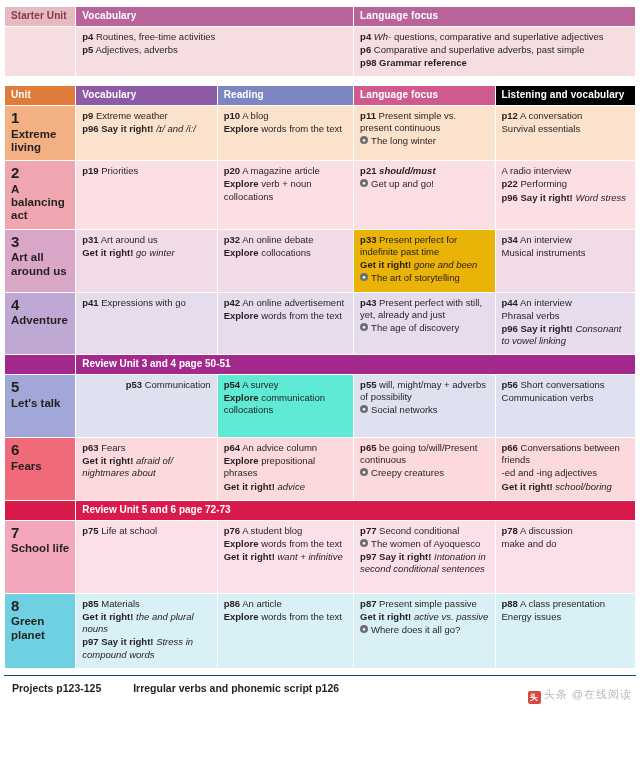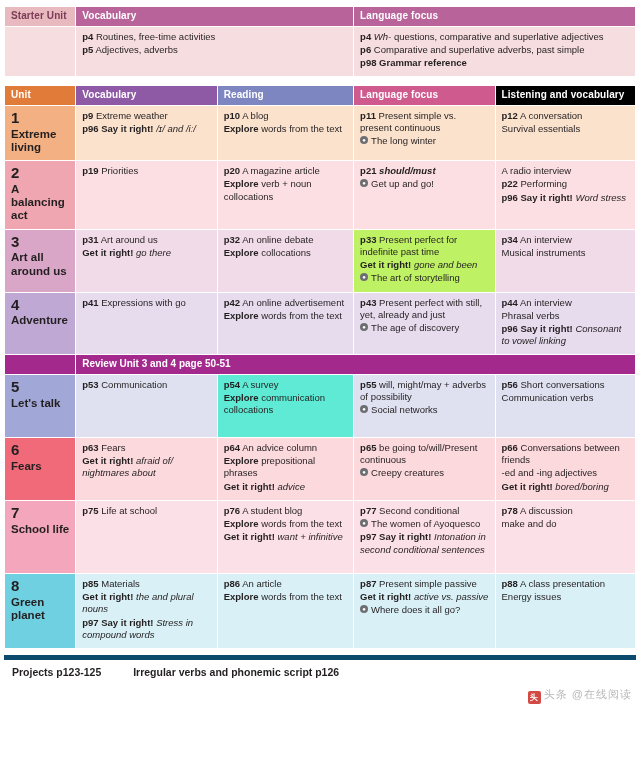--- a/index.html
+++ b/index.html
@@ -75,21 +75,21 @@
     font-size: 10px;
     padding: 3px 6px !important;
   }
 
   .footer {
     margin-top: 6px;
     padding: 6px 8px 4px 8px;
     font-size: 10.5px;
     font-weight: bold;
     color: #231f20;
-    border-top: 5px solid #0c4a6e;
+    border-top: 1px solid #0c4a6e;
   }
   .footer .gap { display: inline-block; width: 26px; }
 
   .watermark {
     position: absolute;
     right: 8px; bottom: 6px;
     font-size: 11px;
     color: #b9b9b9;
     letter-spacing: 1px;
   }
@@ -205,27 +205,27 @@
             <div class="line"><span class="pageref">p96</span> <span class="bold">Say it right!</span><span class="ital"> Word stress</span></div>
           </td>
         </tr>
         <tr>
           <td style="background: rgb(217, 166, 199); height: 62px;">
             <span class="unit-num">3</span>
             <span class="unit-title">Art all around us</span>
           </td>
           <td style="background: rgb(242, 219, 232);">
             <div class="line"><span class="pageref">p31</span> <span>Art around us</span></div>
-            <div class="line"><span class="bold">Get it right!</span><span class="ital"> go there</span></div>
+            <div class="line"><span class="bold">Get it right!</span><span class="ital"> go winter</span></div>
           </td>
           <td style="background: rgb(242, 219, 232);">
             <div class="line"><span class="pageref">p32</span> <span>An online debate</span></div>
             <div class="line"><span class="bold">Explore</span> <span>collocations</span></div>
           </td>
-          <td style="background: #bef264;">
+          <td style="background: #eab308;">
             <div class="line"><span class="pageref">p33</span> <span>Present perfect for indefinite past time</span></div>
             <div class="line"><span class="bold">Get it right!</span><span class="ital"> gone and been</span></div>
             <div class="line bullet-line"><span class="bul">●</span>The art of storytelling</div>
           </td>
           <td style="background: rgb(242, 219, 232);">
             <div class="line"><span class="pageref">p34</span> <span>An interview</span></div>
             <div class="line"><span>Musical instruments</span></div>
           </td>
         </tr>
         <tr>
@@ -252,21 +252,21 @@
         </tr>
         <tr class="review-row">
           <td style="background: rgb(163, 42, 140);">&nbsp;</td>
           <td colspan="4" style="background: rgb(163, 42, 140);">Review Unit 3 and 4 page 50-51</td>
         </tr>
         <tr>
           <td style="background: rgb(161, 167, 214); height: 62px;">
             <span class="unit-num">5</span>
             <span class="unit-title">Let's talk</span>
           </td>
-          <td style="background: rgb(223, 225, 241);">
+          <td style="background: rgb(223, 225, 241); text-align: right;">
             <div class="line"><span class="pageref">p53</span> <span>Communication</span></div>
           </td>
           <td style="background: #5eead4;">
             <div class="line"><span class="pageref">p54</span> <span>A survey</span></div>
             <div class="line"><span class="bold">Explore</span> <span>communication collocations</span></div>
           </td>
           <td style="background: rgb(223, 225, 241);">
             <div class="line"><span class="pageref">p55</span> <span>will, might/may + adverbs of possibility</span></div>
             <div class="line bullet-line"><span class="bul">●</span>Social networks</div>
           </td>
@@ -289,22 +289,26 @@
             <div class="line"><span class="bold">Explore</span> <span>prepositional phrases</span></div>
             <div class="line"><span class="bold">Get it right!</span><span class="ital"> advice</span></div>
           </td>
           <td style="background: rgb(251, 217, 221);">
             <div class="line"><span class="pageref">p65</span> <span>be going to/will/Present continuous</span></div>
             <div class="line bullet-line"><span class="bul">●</span>Creepy creatures</div>
           </td>
           <td style="background: rgb(251, 217, 221);">
             <div class="line"><span class="pageref">p66</span> <span>Conversations between friends</span></div>
             <div class="line"><span>-ed and -ing adjectives</span></div>
-            <div class="line"><span class="bold">Get it right!</span><span class="ital"> bored/boring</span></div>
-          </td>
+            <div class="line"><span class="bold">Get it right!</span><span class="ital"> school/boring</span></div>
+          </td>
+        </tr>
+        <tr class="review-row">
+          <td style="background: rgb(216, 27, 74);">&nbsp;</td>
+          <td colspan="4" style="background: rgb(216, 27, 74);">Review Unit 5 and 6 page 72-73</td>
         </tr>
         <tr>
           <td style="background: rgb(244, 167, 188); height: 72px;">
             <span class="unit-num">7</span>
             <span class="unit-title">School life</span>
           </td>
           <td style="background: rgb(252, 224, 231);">
             <div class="line"><span class="pageref">p75</span> <span>Life at school</span></div>
           </td>
           <td style="background: rgb(252, 224, 231);">

